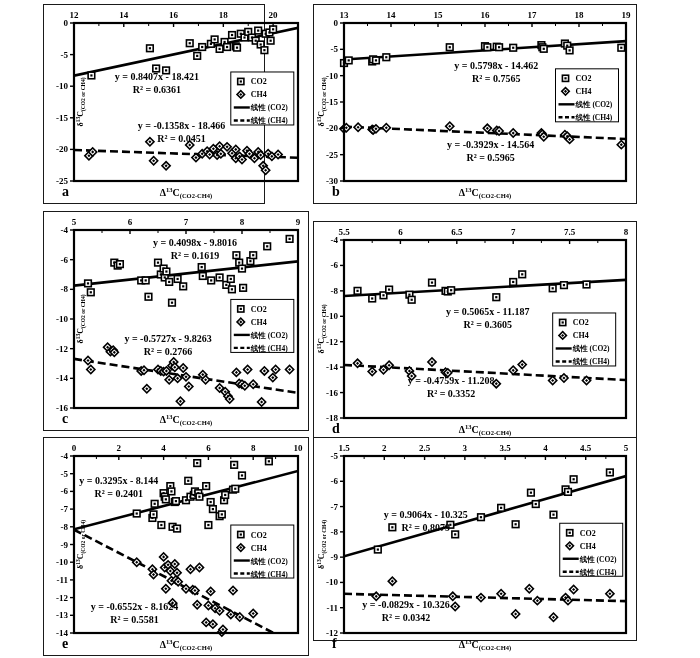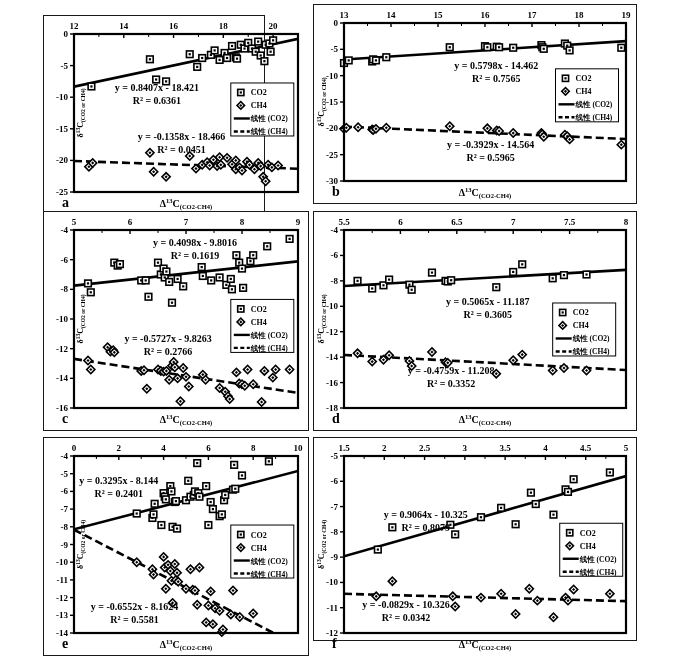--- a/index.html
+++ b/index.html
@@ -1,23 +1,23 @@
 <!DOCTYPE html>
 <html><head>
 <meta charset="utf-8">
 <style>
   html,body{margin:0;padding:0;background:#ffffff;}
   .figure{position:relative;width:700px;height:658px;background:#ffffff;overflow:hidden;
           font-family:"Liberation Serif","DejaVu Serif",serif;}
   .panel{position:absolute;background:#ffffff;border:1.5px solid #1a1a1a;box-sizing:border-box;}
   .panel svg{display:block;}
-  .panel-a{left:43px;top:4px;width:222px;height:200px;margin-top:11px;}
+  .panel-a{left:43px;top:4px;width:222px;height:200px;}
   .panel-b{left:313px;top:4px;width:324px;height:200px;}
   .panel-c{left:43px;top:211px;width:266px;height:220px;}
-  .panel-d{left:313px;top:211px;width:324px;height:220px;}
+  .panel-d{left:313px;top:221px;width:324px;height:220px;}
   .panel-e{left:43px;top:437px;width:266px;height:219px;}
   .panel-f{left:313px;top:437px;width:324px;height:204px;}
 </style>
 </head>
 <body>
 
 <div class="figure">
   <div class="panel panel-a" id="panel-a">
       <svg width="264" height="198" viewBox="0 0 264 198">
         <defs>

